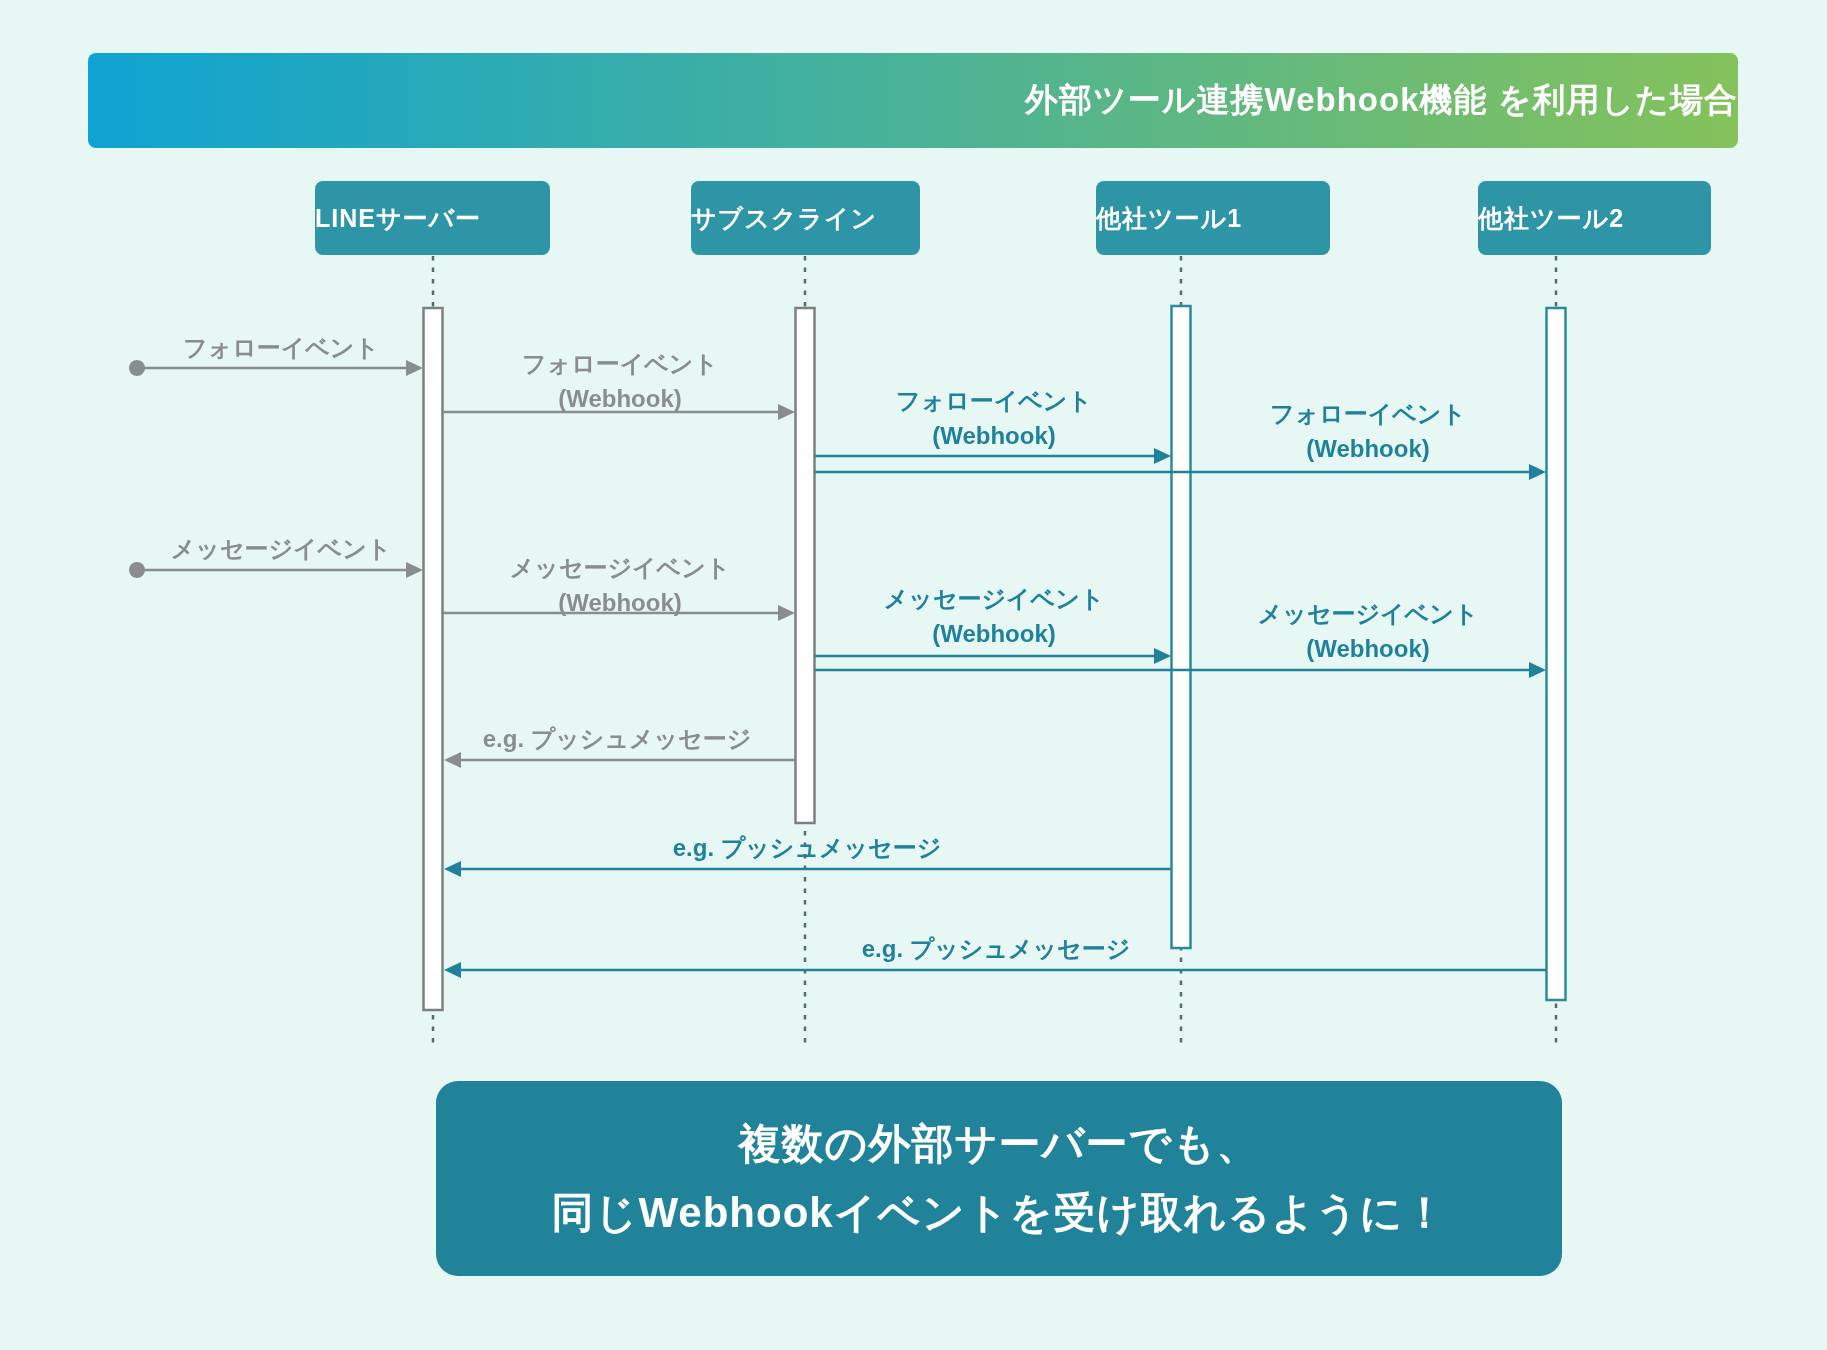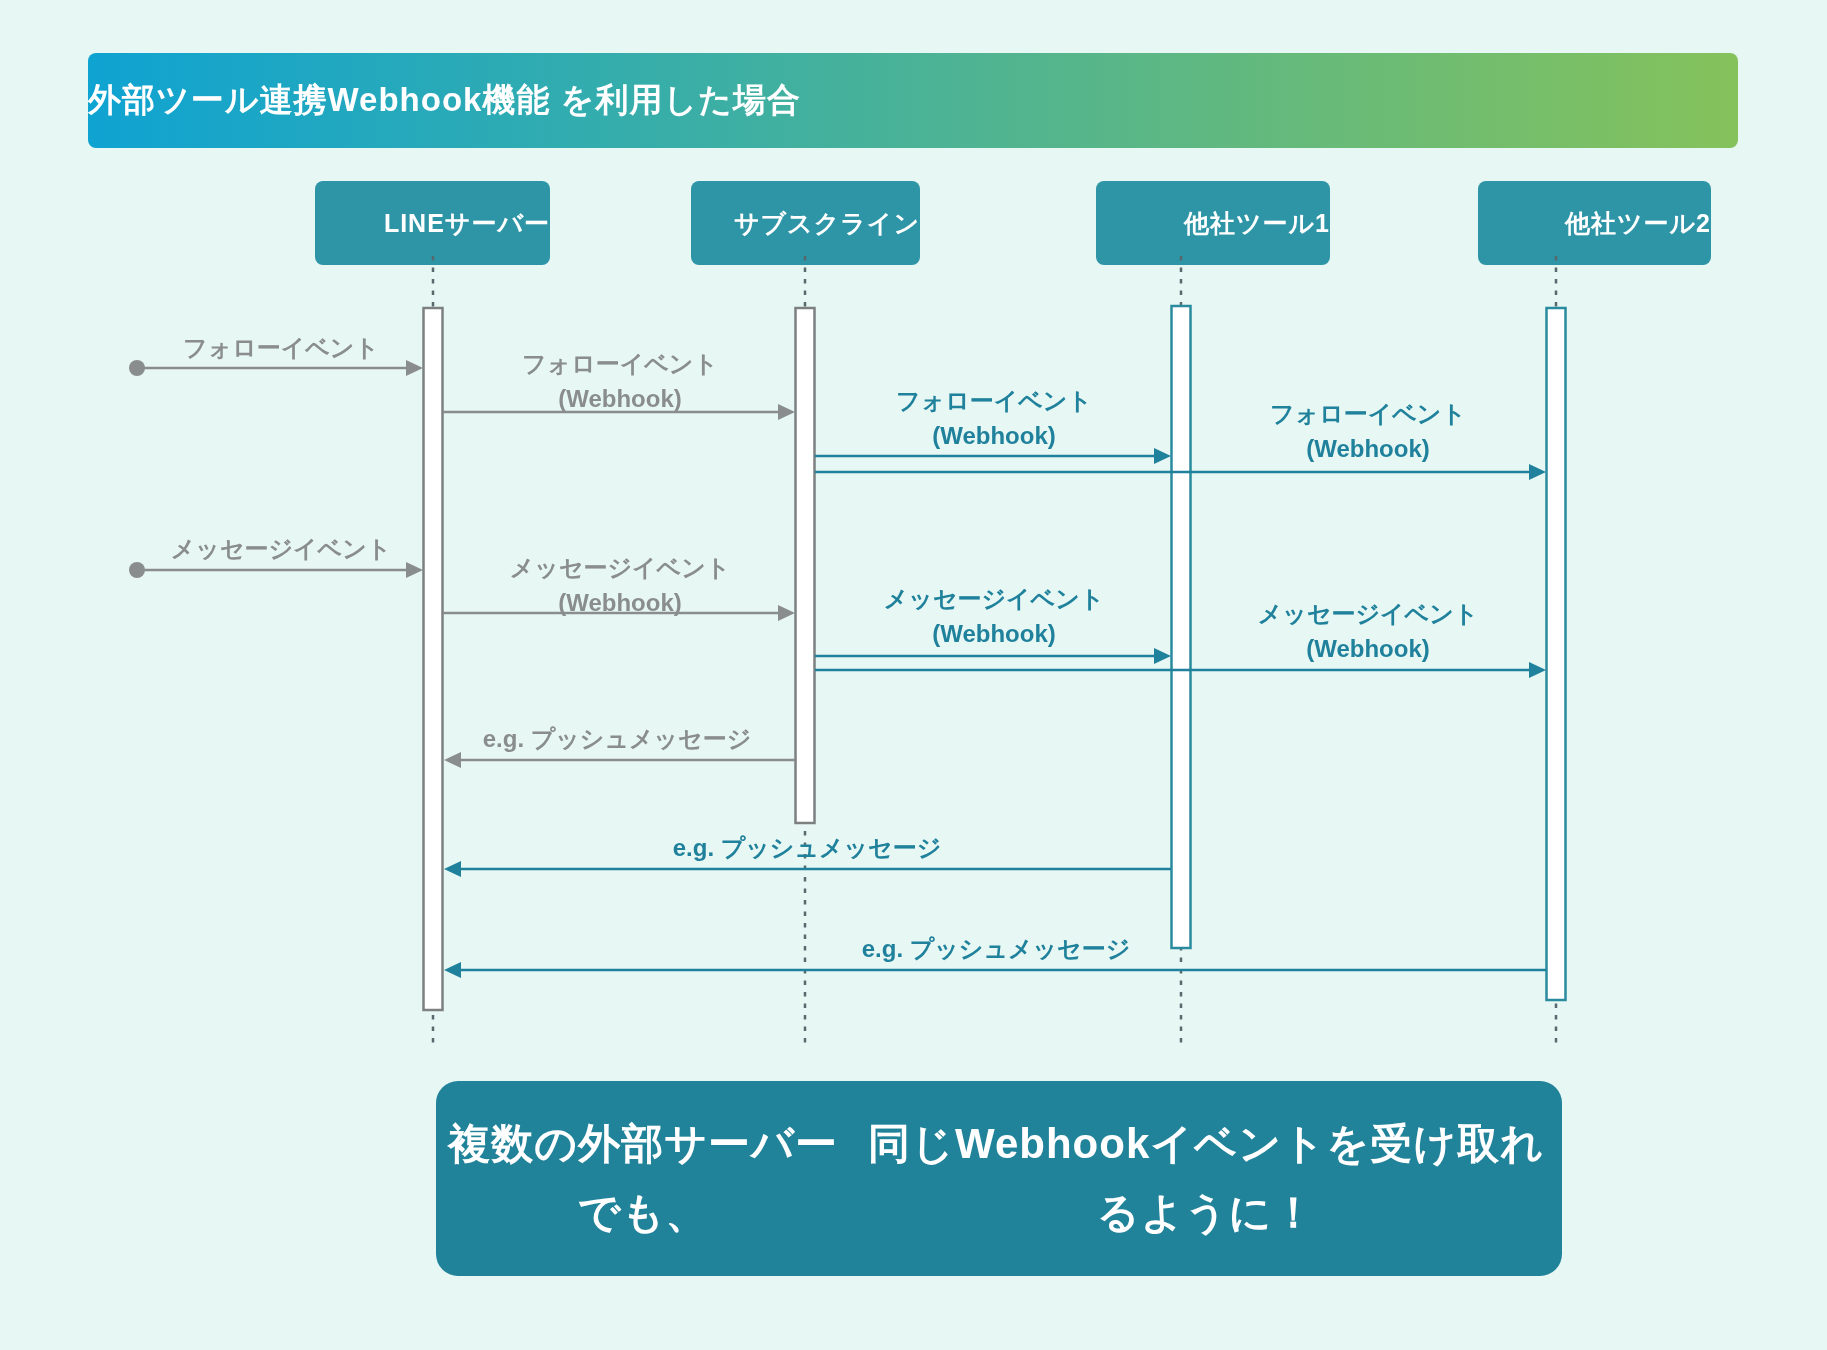--- a/index.html
+++ b/index.html
@@ -14,37 +14,37 @@
   body{
     font-family:"Liberation Sans","DejaVu Sans",sans-serif;
     background:var(--bg);
     overflow:hidden;
   }
   .page{position:relative;width:1827px;height:1350px;background:var(--bg);}
   .banner{
     position:absolute;left:88px;top:53px;width:1650px;height:95px;
     border-radius:8px;
     background:linear-gradient(90deg,var(--banner-from),var(--banner-to));
-    display:flex;align-items:center;justify-content:flex-start;
+    display:flex;align-items:center;justify-content:flex-end;
   }
   .banner-title{
     color:#fff;font-size:33px;font-weight:700;letter-spacing:1px;
   }
   .actor{
-    position:absolute;top:181px;height:84px;border-radius:8px;
+    position:absolute;top:181px;height:74px;border-radius:8px;
     background:var(--actor-fill);
-    display:flex;align-items:center;justify-content:flex-end;
+    display:flex;align-items:center;justify-content:flex-start;
     color:#fff;font-size:25px;font-weight:700;letter-spacing:1px;
   }
   svg.diagram{position:absolute;left:0;top:0;}
   svg text{font-family:"Liberation Sans","DejaVu Sans",sans-serif;font-weight:700;font-size:24px;}
   .note{
     position:absolute;left:436px;top:1081px;width:1126px;height:195px;
     border-radius:22px;background:var(--note-fill);
-    display:flex;flex-direction:row;align-items:center;justify-content:center;
+    display:flex;flex-direction:column;align-items:center;justify-content:center;
     color:#fff;font-size:42px;font-weight:700;line-height:1.62;letter-spacing:1px;
     text-align:center;
   }
 </style>
 </head>
 <body>
 
 <div class="page">
 
   <div class="banner">

